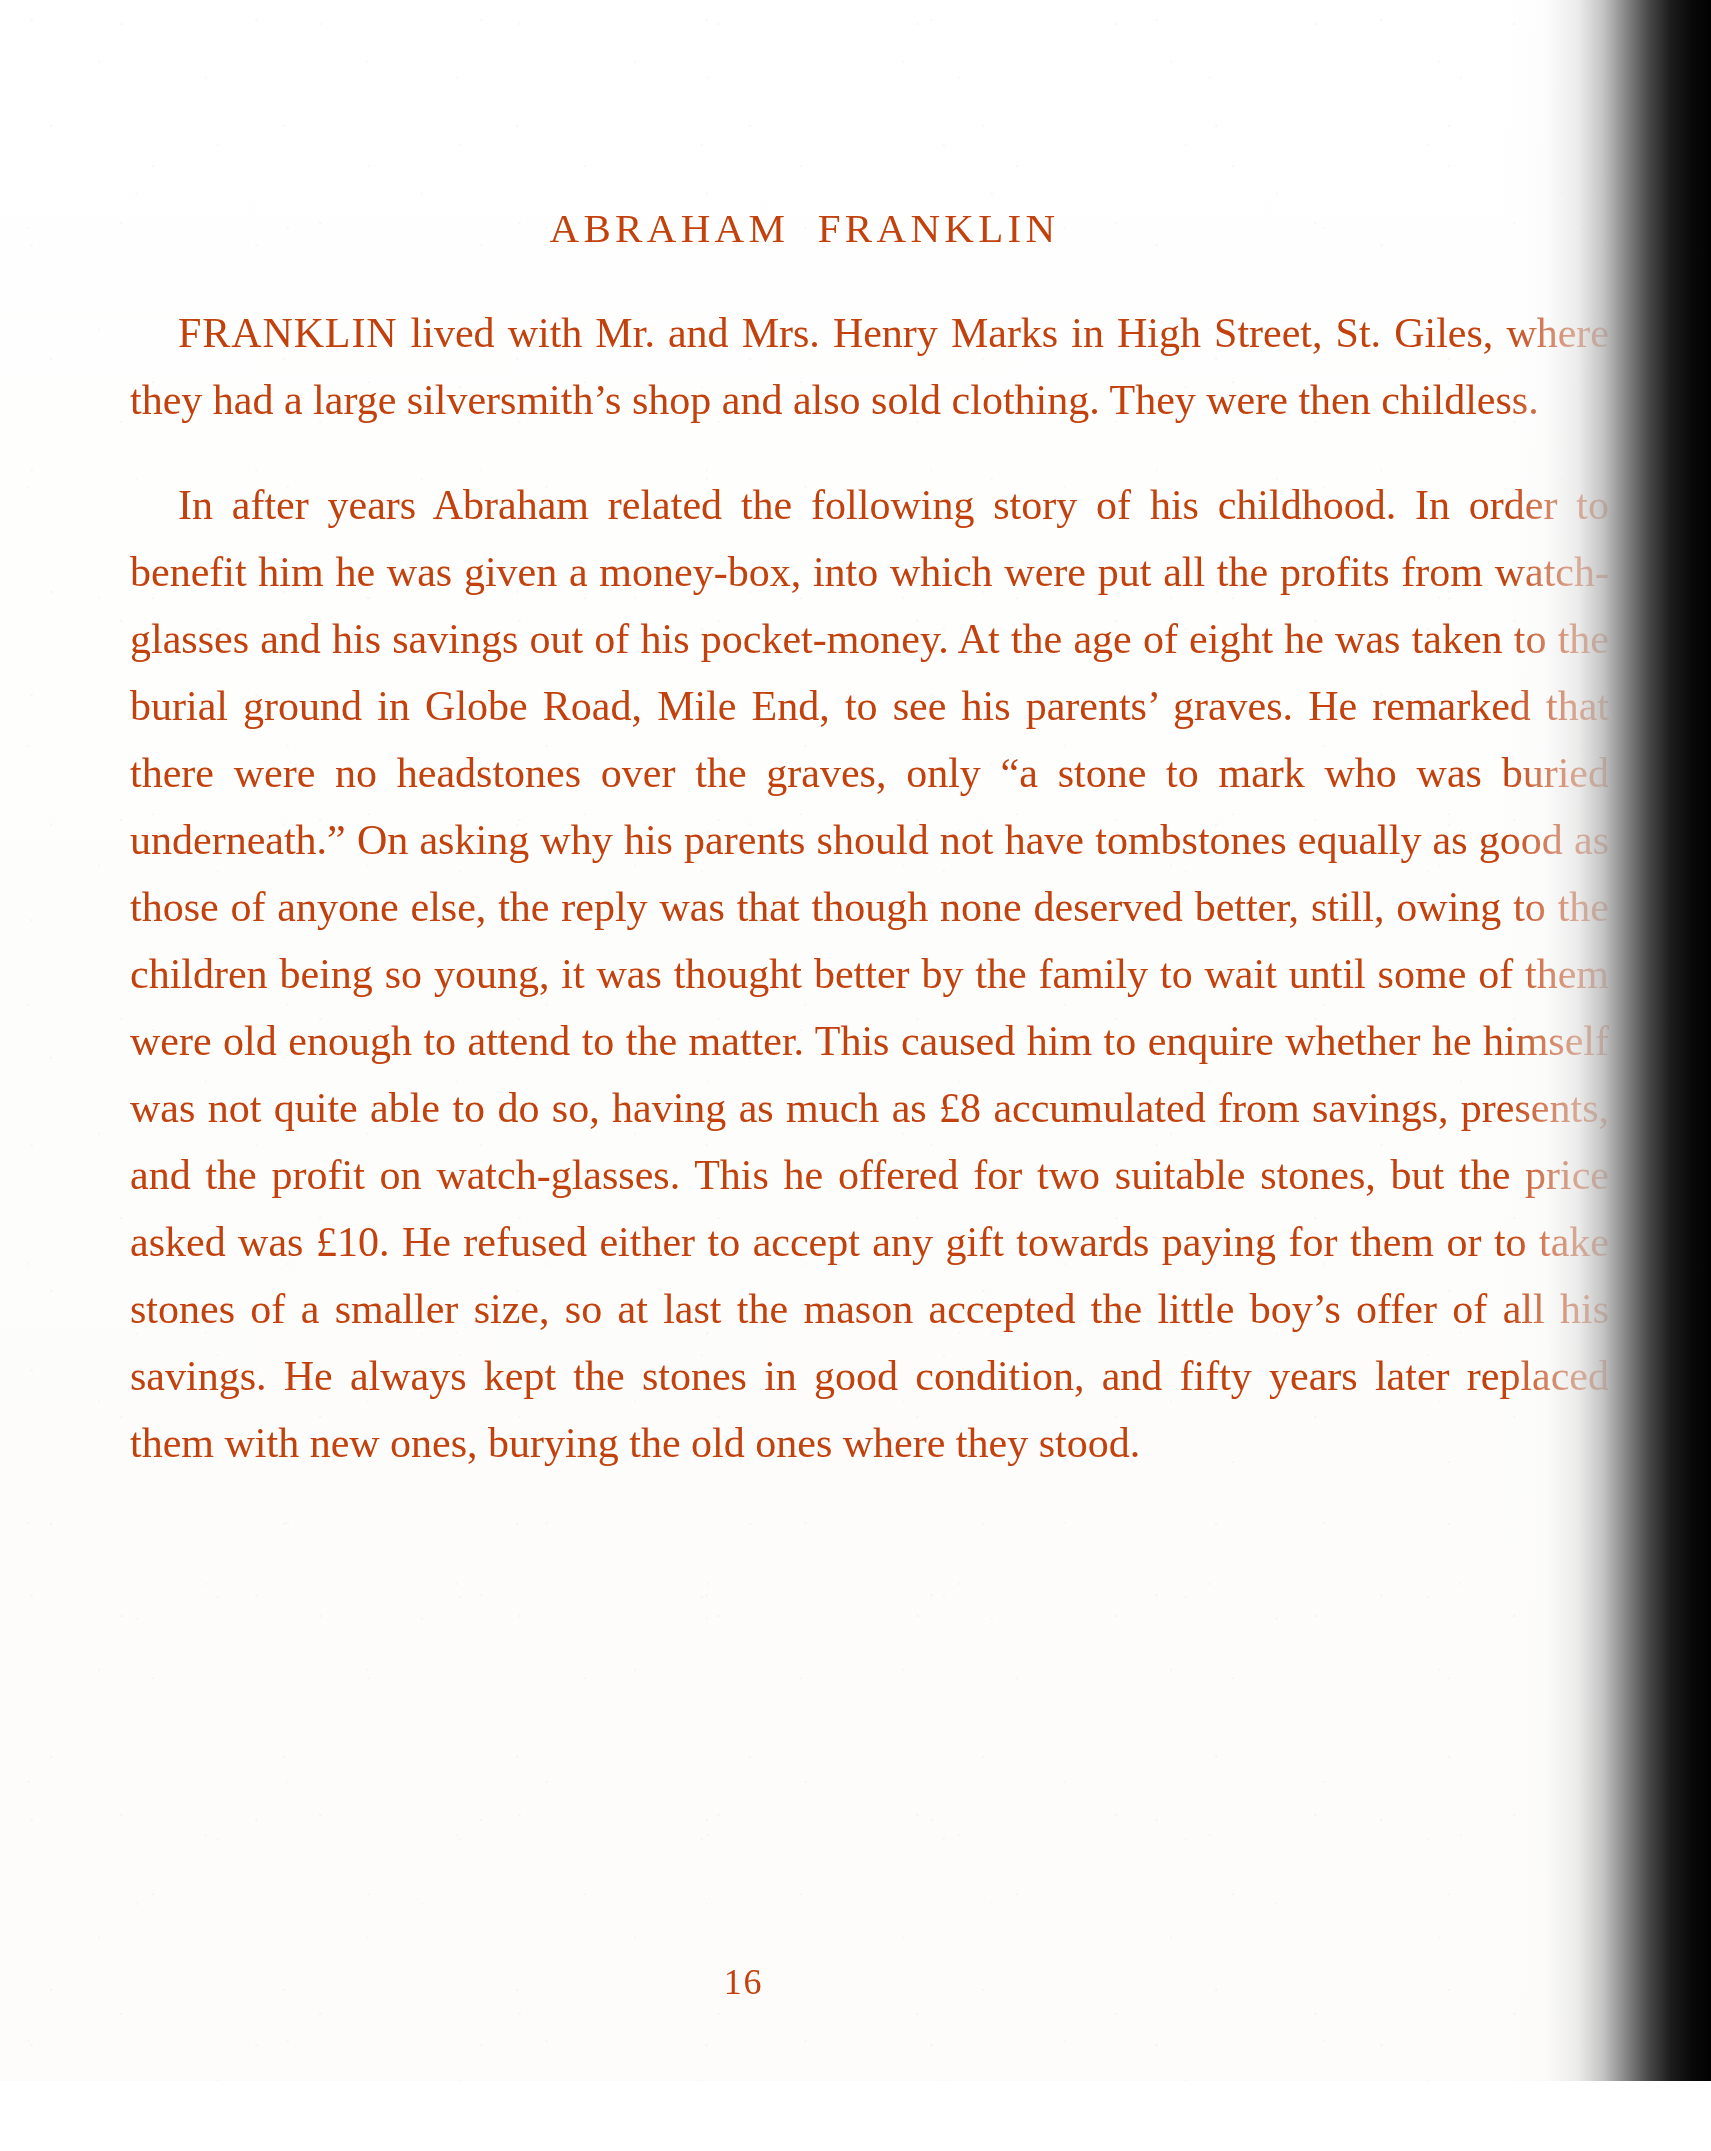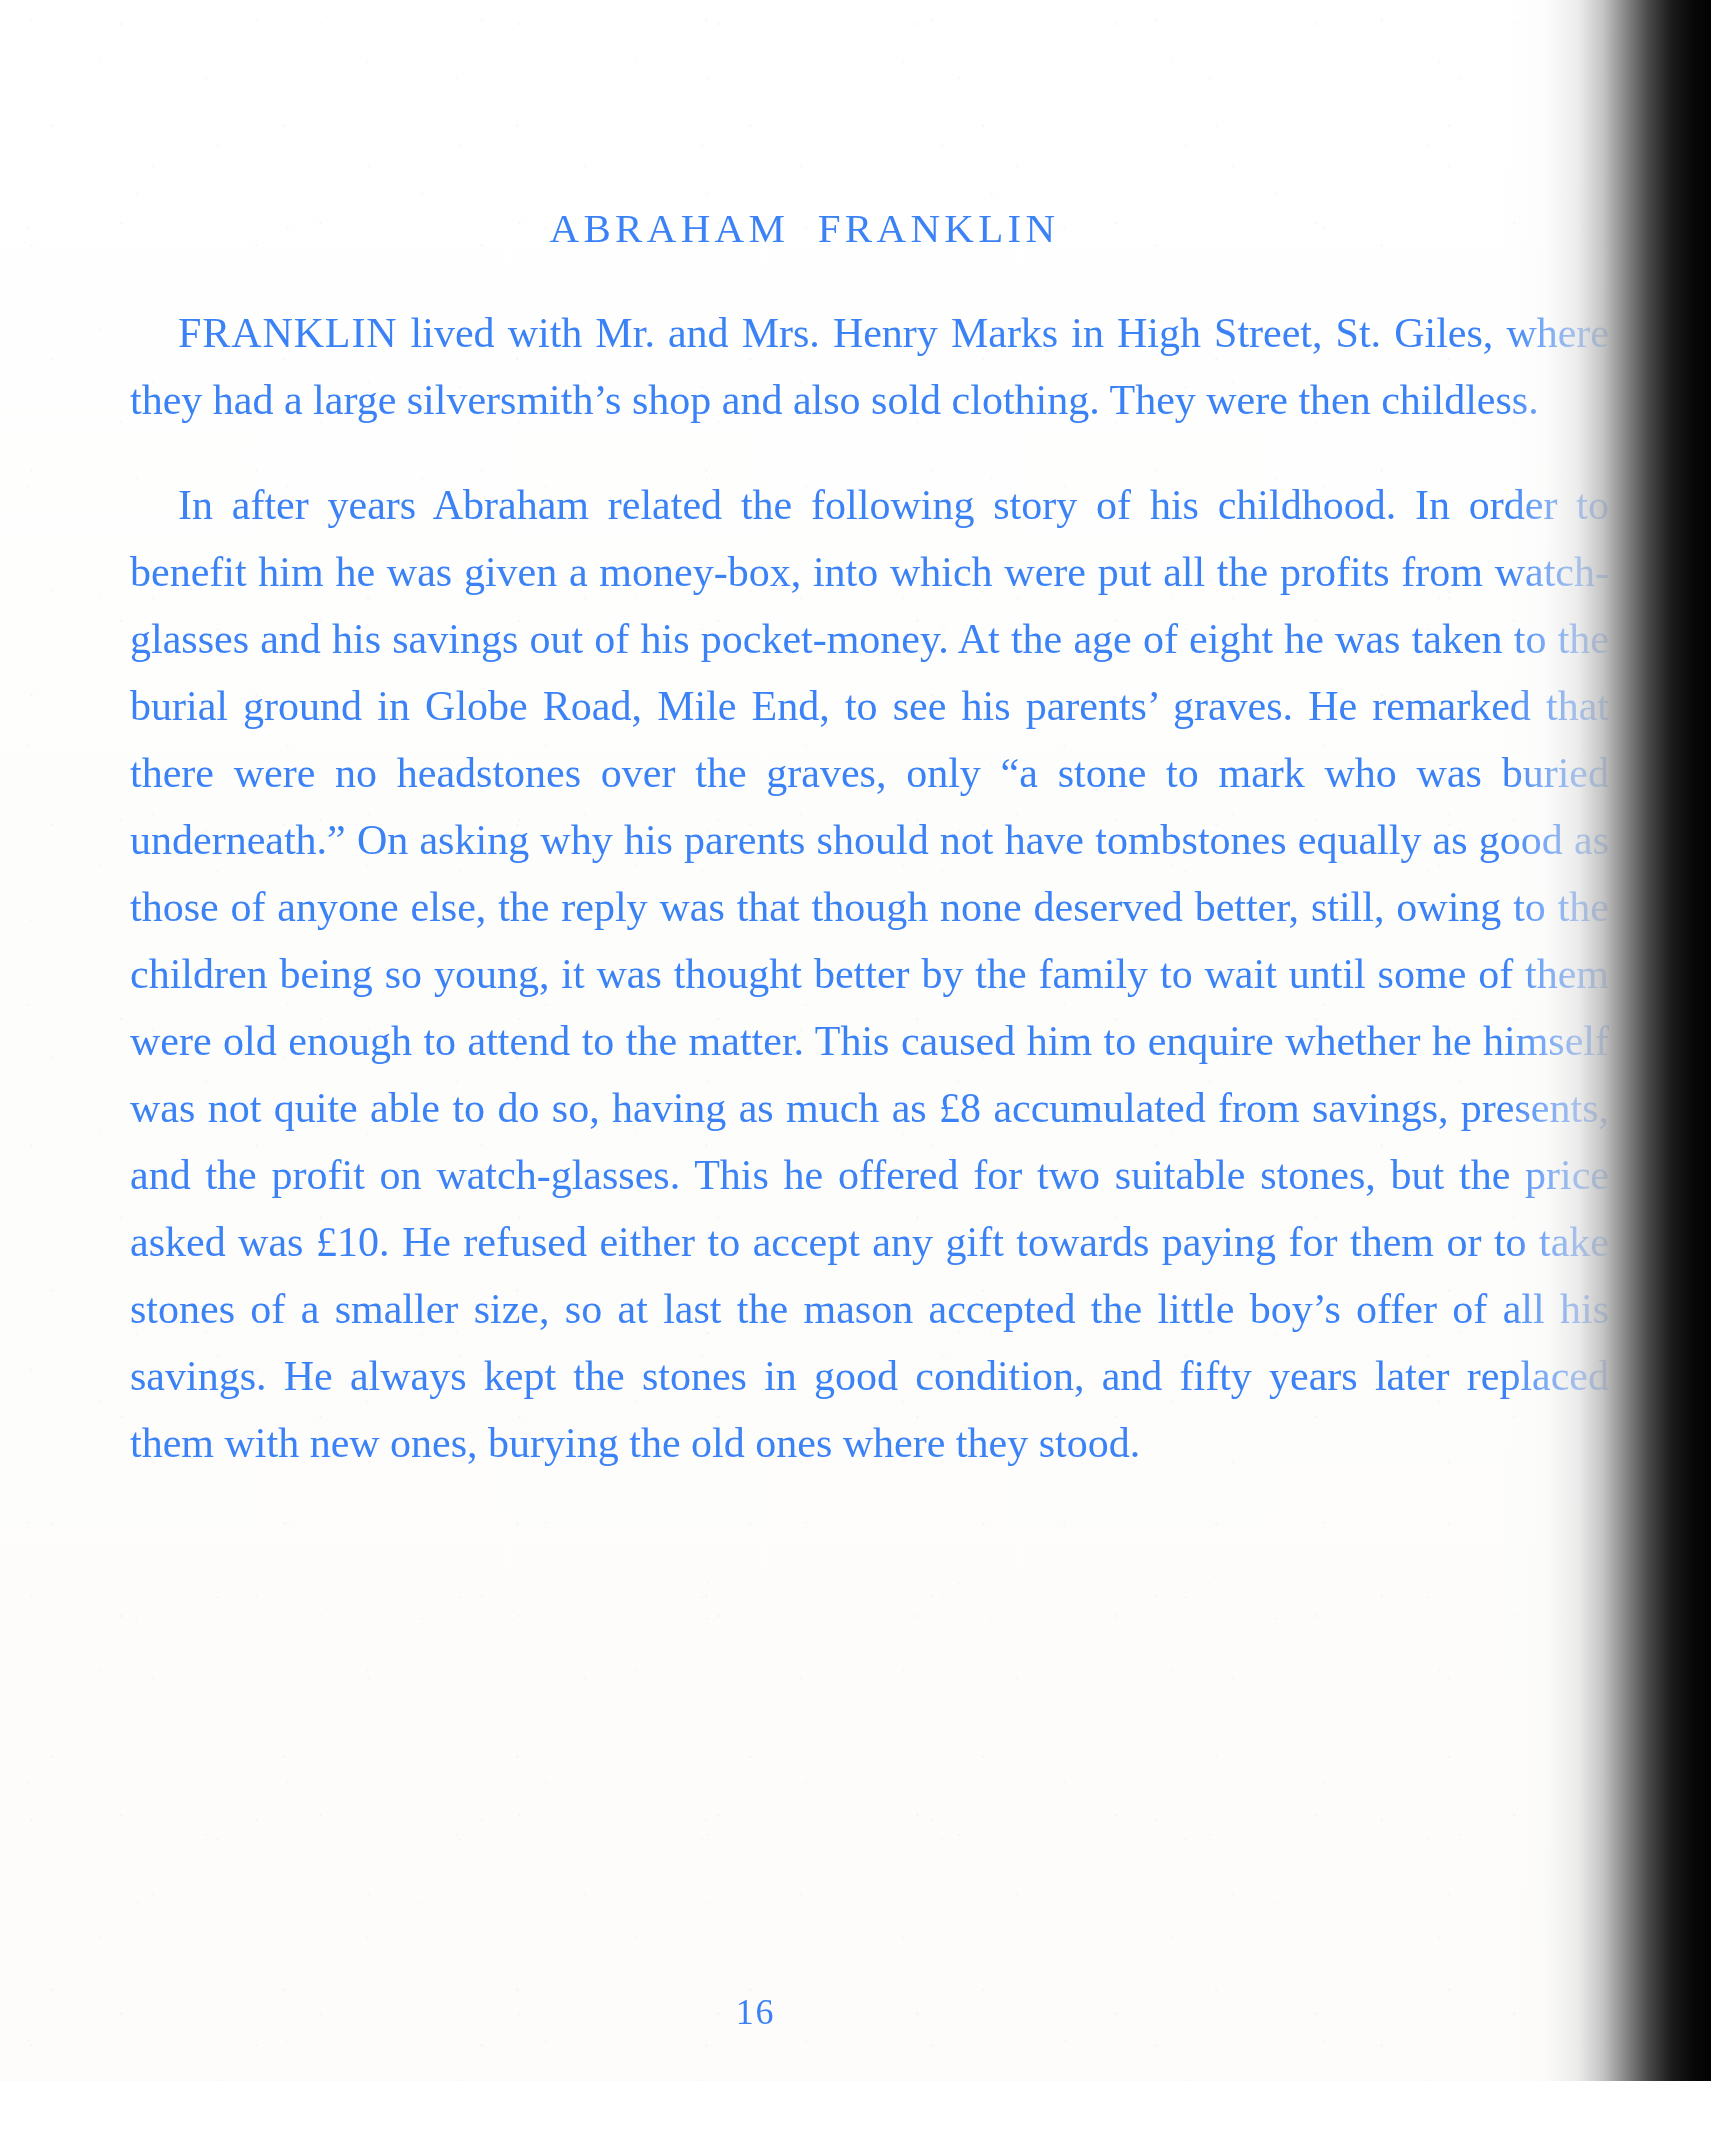--- a/index.html
+++ b/index.html
@@ -8,21 +8,21 @@
     background: #ffffff;
   }
 
   #page {
     position: relative;
     width: 1711px;
     height: 2081px;
     background: #fefefe;
     overflow: hidden;
     font-family: "Liberation Serif", "DejaVu Serif", serif;
-    color: #3b82f6;
+    color: #c2410c;
   }
 
   
   #paper-texture {
     position: absolute;
     inset: 0;
     pointer-events: none;
     background:
       radial-gradient(circle at 14% 9%,  rgba(120,120,120,0.05) 0 0.9px, transparent 1.7px),
       radial-gradient(circle at 37% 23%, rgba(120,120,120,0.04) 0 0.9px, transparent 1.7px),
@@ -98,29 +98,28 @@
     padding-top: 48px;
   }
 
   .smallcaps {
     font-variant: small-caps;
     letter-spacing: 0.9px;
   }
 
   #page-number {
     position: absolute;
-    left: 16px;
+    left: 4px;
     top: 1961px;
     width: 1479px;
     padding-right: 112px;
     text-align: center;
     font-size: 36px;
     letter-spacing: 1.7px;
     z-index: 2;
-    margin-top: 30px;
   }
 </style>
 </head>
 <body>
 
 <div id="page">
 
   <div id="paper-texture"></div>
 
   <div id="content">

